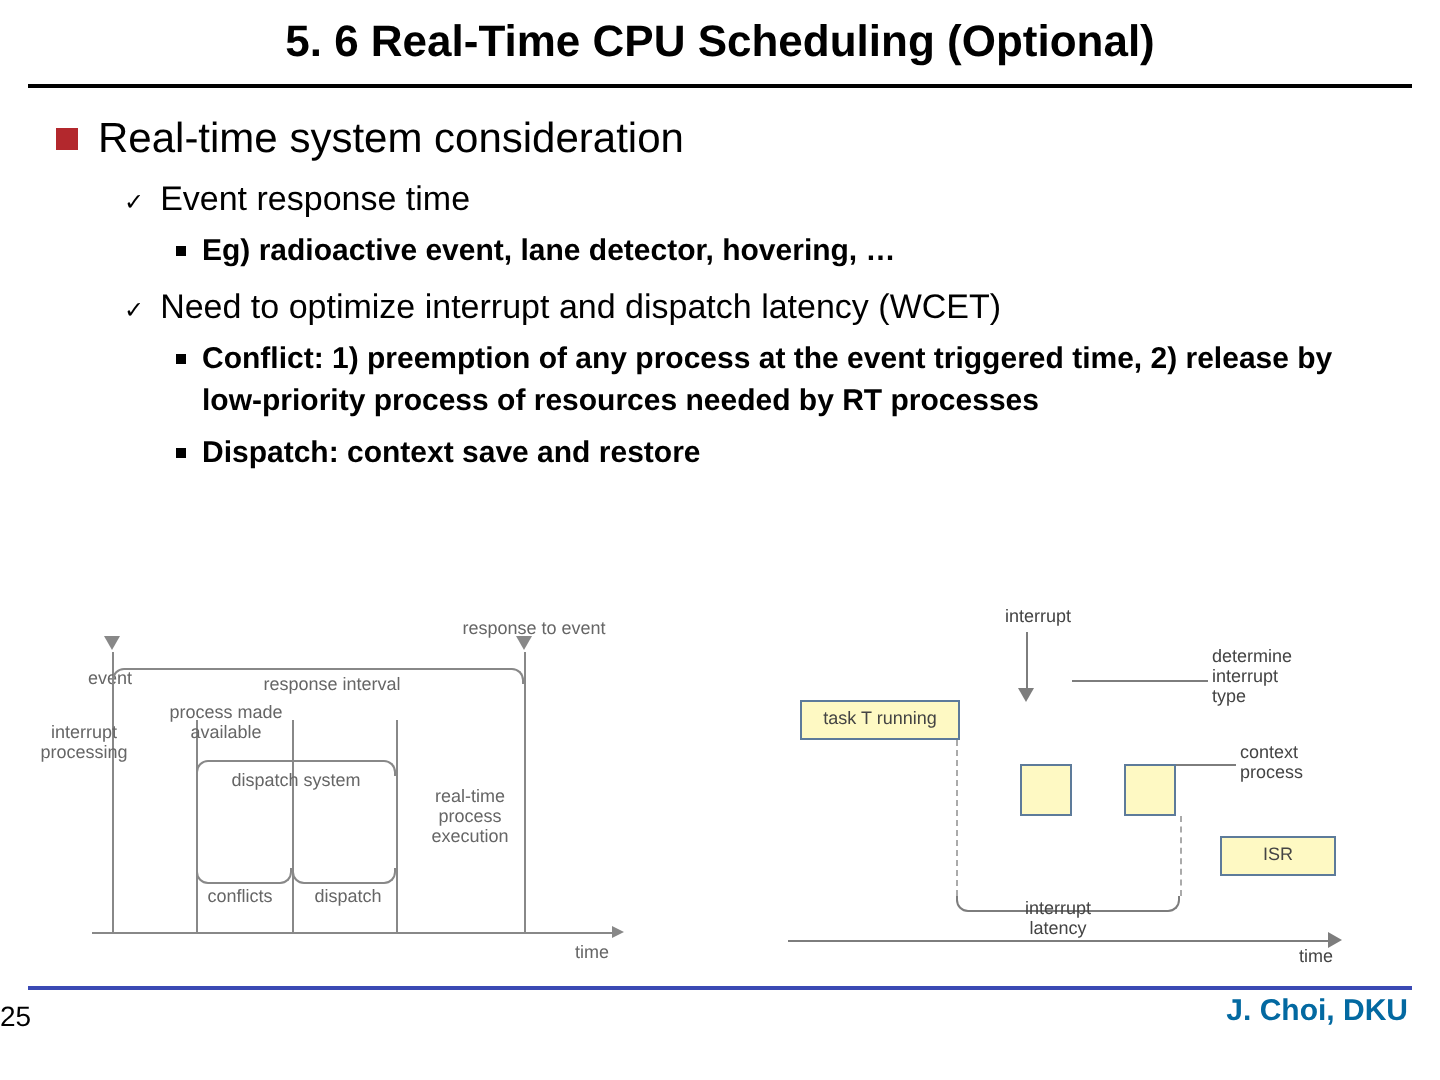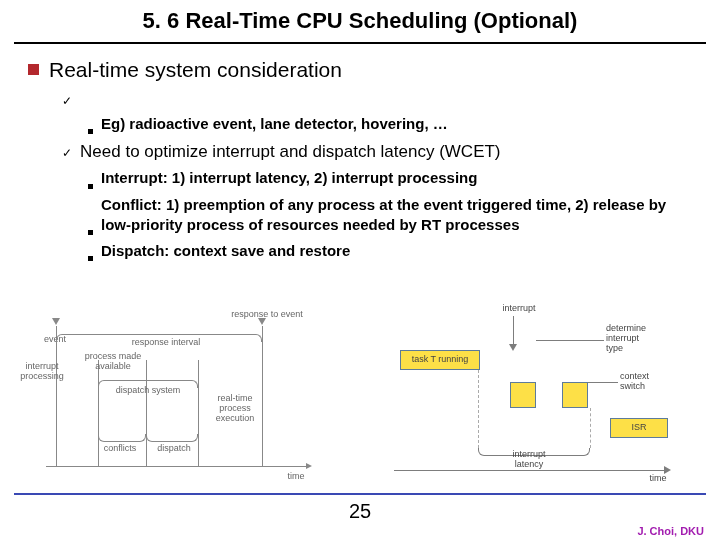--- a/index.html
+++ b/index.html
@@ -30,76 +30,73 @@
     padding: 14px 28px 0 28px;
   }
   .row { display: flex; align-items: flex-start; }
   .sq {
     width: 11px; height: 11px; background: #b3282d; flex: 0 0 auto; margin-top: 6px; margin-right: 10px;
   }
   .main-text { font-size: 21px; }
   .sub1 { margin-left: 34px; margin-top: 8px; display:flex; align-items:flex-start; }
   .chk { flex:0 0 auto; margin-top:4px; margin-right:8px; font-size:12px; color:#000; }
   .sub1-text { font-size: 17px; }
-  .sub2 { margin-left: 60px; margin-top: 6px; display:flex; align-items:flex-end; }
+  .sub2 { margin-left: 60px; margin-top: 6px; display:flex; align-items:flex-start; }
   .dot { width:5px; height:5px; background:#000; flex:0 0 auto; margin-top:7px; margin-right:8px; }
   .sub2-text { font-size: 15px; font-weight: bold; line-height: 1.35; }
   .figs { position:absolute; left:0; top:300px; width:720px; height:200px; }
 
   
   .figL { position:absolute; left:26px; top:16px; width:310px; height:180px; }
   .axis-v { position:absolute; border-left:1px solid #888; height:150px; }
   .axis-h { position:absolute; border-top:1px solid #888; width:280px; }
   .flabel { position:absolute; font-size:9px; color:#666; text-align:center; line-height:1.1; }
   .arrow-down { position:absolute; width:0; height:0; border-left:4px solid transparent; border-right:4px solid transparent; border-top:7px solid #888; }
   .brace-h { position:absolute; height:8px; border:1px solid #888; border-bottom:none; border-radius: 6px 6px 0 0; }
   .brace-hd { position:absolute; height:8px; border:1px solid #888; border-top:none; border-radius: 0 0 6px 6px; }
   .arrow-rhead { position:absolute; width:0; height:0; border-top:3px solid transparent; border-bottom:3px solid transparent; border-left:6px solid #888; }
 
   
   .figR { position:absolute; left:370px; top:0; width:320px; height:200px; }
-  .rbox { position:absolute; background:#fde047; border:1px solid #5d7b9a; }
+  .rbox { position:absolute; background:#fef9c3; border:1px solid #5d7b9a; }
   .rlabel { position:absolute; font-size:9px; color:#444; text-align:center; line-height:1.1; }
   .rarrow-line { position:absolute; background:#7d7d7d; }
   .rarrow-head-r { position:absolute; width:0;height:0;border-top:4px solid transparent;border-bottom:4px solid transparent;border-left:7px solid #7d7d7d; }
   .rarrow-head-d { position:absolute; width:0;height:0;border-left:4px solid transparent;border-right:4px solid transparent;border-top:7px solid #7d7d7d; }
 
   .footer-rule { position:absolute; left:14px; right:14px; top:493px; border-top:2px solid #3a49b4; }
-  .pagenum { position:absolute; width:100%; top:500px; text-align:center; font-size:20px; }
-  .credits { position:absolute; right:16px; top:497px; font-size:11px; color:#a21caf; font-weight:bold;margin-top:28px; }
+  .pagenum { position:absolute; width:100%; top:500px; font-size:14px; }
+  .credits { position:absolute; right:16px; top:497px; font-size:15px; color:#0369a1; font-weight:bold; }
 </style>
 </head>
 <body>
 
 <div class="title-wrap">
   <div class="title">5. 6 Real-Time CPU Scheduling (Optional)</div>
 </div>
 <hr class="title-rule">
 
 <div class="content">
   <div class="row">
     <div class="sq"></div>
     <div class="main-text">Real-time system consideration</div>
   </div>
 
   <div class="sub1">
     <div class="chk">✓</div>
+    <div class="sub1-text">Event response time</div>
   </div>
   <div class="sub2">
     <div class="dot"></div>
     <div class="sub2-text">Eg) radioactive event, lane detector, hovering, …</div>
   </div>
 
   <div class="sub1">
     <div class="chk">✓</div>
     <div class="sub1-text">Need to optimize interrupt and dispatch latency (WCET)</div>
-  </div>
-  <div class="sub2">
-    <div class="dot"></div>
-    <div class="sub2-text">Interrupt: 1) interrupt latency, 2) interrupt processing</div>
   </div>
   <div class="sub2">
     <div class="dot"></div>
     <div class="sub2-text">Conflict: 1) preemption of any process at the event triggered time, 2) release by low-priority process of resources needed by RT processes</div>
   </div>
   <div class="sub2">
     <div class="dot"></div>
     <div class="sub2-text">Dispatch: context save and restore</div>
   </div>
 </div>
@@ -158,21 +155,21 @@
     </div>
 
     <div class="rarrow-line" style="left:143px; top:16px; width:1px; height:30px;"></div>
     <div class="rarrow-head-d" style="left:139px; top:44px;"></div>
     <div class="rlabel" style="left:124px; top:4px; width:50px;">interrupt</div>
 
     <div class="rlabel" style="left:236px; top:24px; width:58px; white-space:pre-line; text-align:left;">determine
 interrupt
 type</div>
     <div class="rlabel" style="left:250px; top:72px; width:46px; white-space:pre-line; text-align:left;">context
-switch</div>
+process</div>
 
     <div class="rarrow-line" style="left:166px; top:40px; width:68px; height:1px;"></div>
     <div class="rarrow-line" style="left:218px; top:82px; width:30px; height:1px;"></div>
 
     <div class="rarrow-line" style="left:24px; top:170px; width:270px; height:1px;"></div>
     <div class="rarrow-head-r" style="left:294px; top:166px;"></div>
     <div class="rlabel" style="left:268px; top:174px; width:40px;">time</div>
 
     <div style="position:absolute; left:108px; top:148px; width:112px; height:8px; border:1px solid #7d7d7d; border-top:none; border-radius:0 0 6px 6px;"></div>
     <div class="rlabel" style="left:134px; top:150px; width:50px; white-space:pre-line;">interrupt

